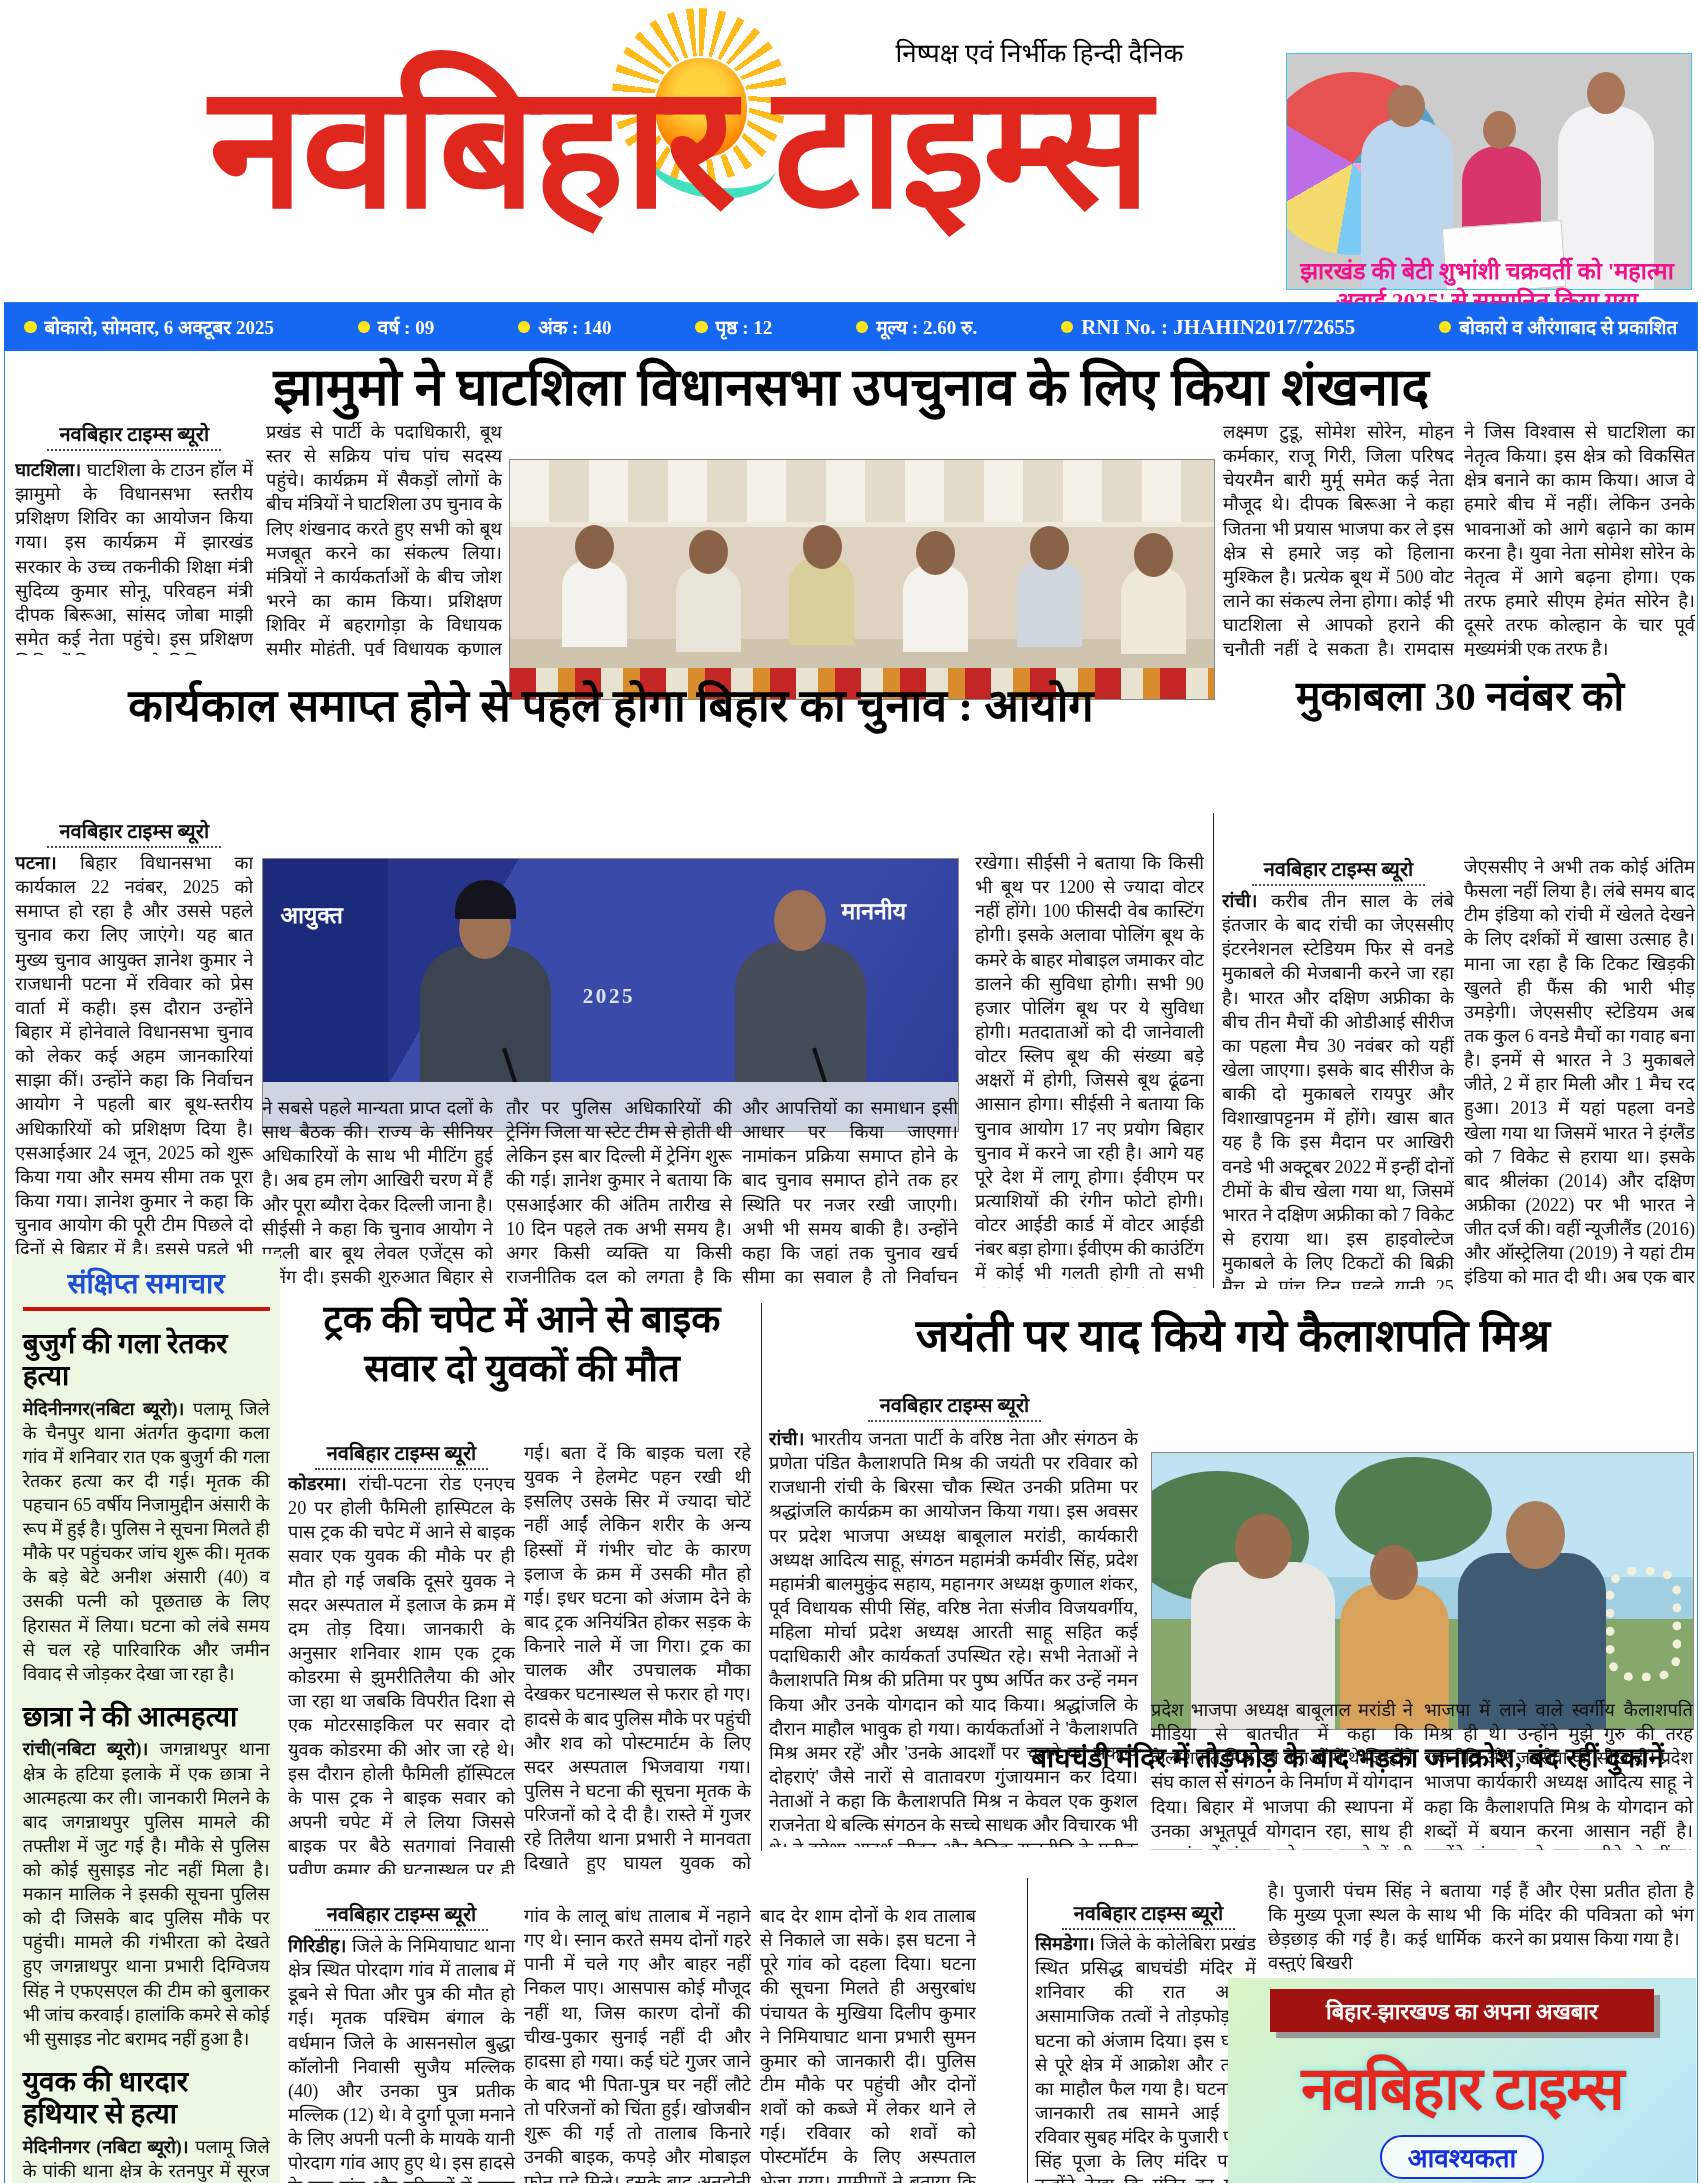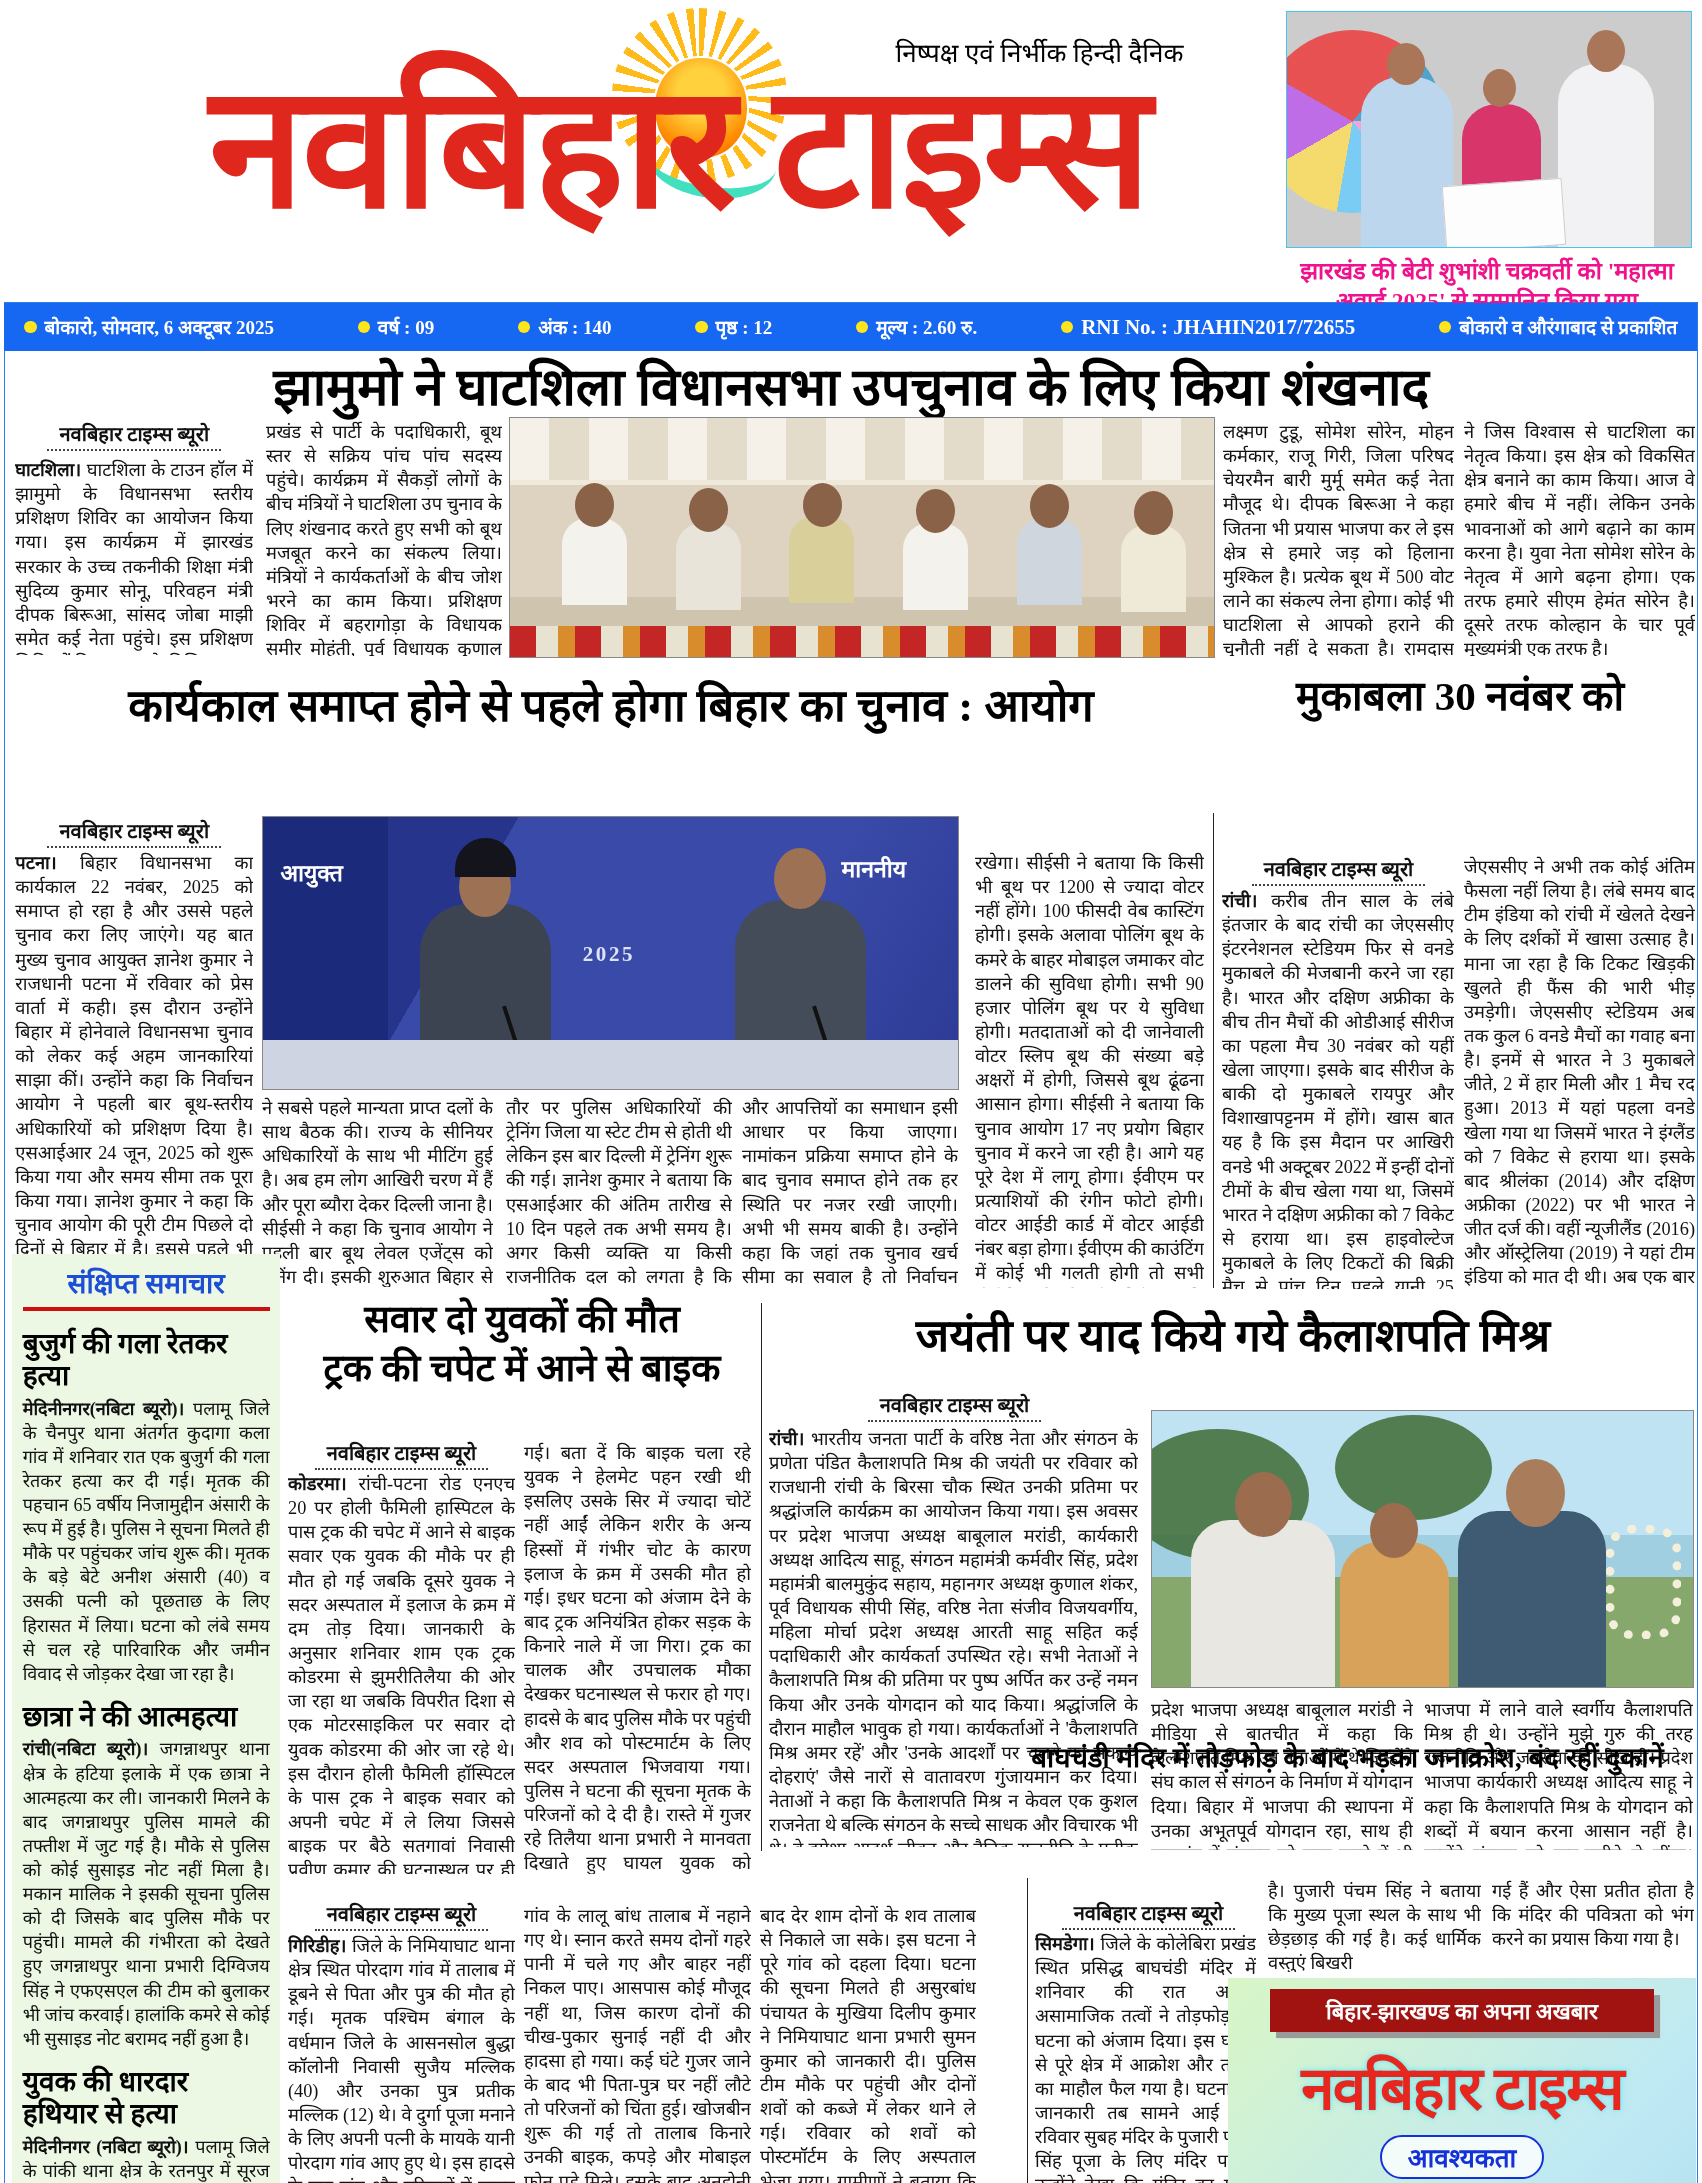--- a/index.html
+++ b/index.html
@@ -35,21 +35,21 @@
   .info-item{display:flex;align-items:center;gap:7.9px;color:#fff;font-weight:700;font-size:19px;white-space:nowrap;}
   .dot{width:12.2px;height:12.2px;border-radius:50%;background:#ffe51c;display:inline-block;flex:none;}
   
   .hl{position:absolute;font-weight:800;color:#000;text-align:center;line-height:1.18;font-family:"Liberation Serif",serif;}
   .byline{position:absolute;text-align:center;font-size:20px;font-weight:700;}
   .byline span{border-bottom:2.2px dotted #444;padding:0 12.2px 4.4px;}
   .col{position:absolute;font-size:18.3px;line-height:1.32;text-align:justify;overflow:hidden;}
   .col b.lead{font-weight:700;}
   .vrule{position:absolute;width:1.3px;background:#222;}
   
-  .photo{position:absolute;overflow:hidden;border:0.9px solid #888;background:#ccc;}
+  .photo{position:absolute;overflow:hidden;border:0.9px solid #888;background:#ccc;margin-top:42px;}
   .stage{background:linear-gradient(#efe9dc 0 28%,#ded3c0 28% 75%,#cfc4ae 75% 100%);}
   .stage .drape{position:absolute;left:0;top:0;width:100%;height:26%;background:repeating-linear-gradient(90deg,#f6f1e8 0 39px,#e3dccb 39px 79px);}
   .stage .head{position:absolute;width:39px;height:44px;border-radius:50%;background:#8a6248;}
   .stage .bodyw{position:absolute;width:65px;height:87px;border-radius:26px 26px 0 0;}
   .stage .flowers{position:absolute;left:0;bottom:0;width:100%;height:31px;
        background:repeating-linear-gradient(90deg,#c42525 0 26px,#e8e2d0 26px 48px,#d98c2b 48px 65px);}
   .press{background:linear-gradient(120deg,#27348c 0 30%,#3a4aa8 30% 70%,#2c3a94 100%);}
   .press .panel{position:absolute;left:0;top:0;width:18%;height:100%;background:#1b2a7a;}
   .press .ptext{position:absolute;color:#fff;font-weight:700;font-size:23px;}
   .press .man{position:absolute;width:131px;height:148px;border-radius:48px 48px 0 0;background:#3c4452;}
@@ -203,22 +203,22 @@
     <div class="sb-title">बुजुर्ग की गला रेतकर हत्या</div>
     <div class="sb-body"><b>मेदिनीनगर(नबिटा ब्यूरो)।</b> <span>पलामू जिले के चैनपुर थाना अंतर्गत कुदागा कला गांव में शनिवार रात एक बुजुर्ग की गला रेतकर हत्या कर दी गई। मृतक की पहचान 65 वर्षीय निजामुद्दीन अंसारी के रूप में हुई है। पुलिस ने सूचना मिलते ही मौके पर पहुंचकर जांच शुरू की। मृतक के बड़े बेटे अनीश अंसारी (40) व उसकी पत्नी को पूछताछ के लिए हिरासत में लिया। घटना को लंबे समय से चल रहे पारिवारिक और जमीन विवाद से जोड़कर देखा जा रहा है।</span></div>
     <div class="sb-title">छात्रा ने की आत्महत्या</div>
     <div class="sb-body"><b>रांची(नबिटा ब्यूरो)।</b> <span>जगन्नाथपुर थाना क्षेत्र के हटिया इलाके में एक छात्रा ने आत्महत्या कर ली। जानकारी मिलने के बाद जगन्नाथपुर पुलिस मामले की तफ्तीश में जुट गई है। मौके से पुलिस को कोई सुसाइड नोट नहीं मिला है। मकान मालिक ने इसकी सूचना पुलिस को दी जिसके बाद पुलिस मौके पर पहुंची। मामले की गंभीरता को देखते हुए जगन्नाथपुर थाना प्रभारी दिग्विजय सिंह ने एफएसएल की टीम को बुलाकर भी जांच करवाई। हालांकि कमरे से कोई भी सुसाइड नोट बरामद नहीं हुआ है।</span></div>
     <div class="sb-title">युवक की धारदार हथियार से हत्या</div>
     <div class="sb-body"><b>मेदिनीनगर (नबिटा ब्यूरो)।</b> <span>पलामू जिले के पांकी थाना क्षेत्र के रतनपुर में सूरज ठाकुर नामक युवक की टांगी से गला काट कर हत्या कर दी गई है। हत्या का आरोप मृतक के पिता पर ही लगा है। घटना के बाद से सूरज के पिता अमित ठाकुर फरार है। घटना की जानकारी मिलने के बाद पांकी थाना की पुलिस मौके पर पहुंची और पूरे मामले में छानबीन शुरू कर दी। मृतक के परिजनों ने पुलिस को बताया है कि पिता ने ही सूरज ठाकुर की गला काटकर हत्या कर दी है।</span></div>
 
   </div>
 
   <div class="hl" style="left:286px;top:1295px;width:472px;font-size:38px;line-height:1.3;">
+    <div>ट्रक की चपेट में आने से बाइक</div>
     <div>सवार दो युवकों की मौत</div>
-    <div>ट्रक की चपेट में आने से बाइक</div>
   </div>
   <div class="byline" style="left:288px;top:1439px;width:227px;"><span>नवबिहार टाइम्स ब्यूरो</span></div>
   <div class="col" style="left:288px;top:1472px;width:227px;height:402px;"><b class="lead">कोडरमा।</b> <span>रांची-पटना रोड एनएच 20 पर होली फैमिली हास्पिटल के पास ट्रक की चपेट में आने से बाइक सवार एक युवक की मौके पर ही मौत हो गई जबकि दूसरे युवक ने सदर अस्पताल में इलाज के क्रम में दम तोड़ दिया। जानकारी के अनुसार शनिवार शाम एक ट्रक कोडरमा से झुमरीतिलैया की ओर जा रहा था जबकि विपरीत दिशा से एक मोटरसाइकिल पर सवार दो युवक कोडरमा की ओर जा रहे थे। इस दौरान होली फैमिली हॉस्पिटल के पास ट्रक ने बाइक सवार को अपनी चपेट में ले लिया जिससे बाइक पर बैठे सतगावां निवासी प्रवीण कुमार की घटनास्थल पर ही मौत हो गई जबकि बाइक चला रहे अरविंद कुमार को गंभीर अवस्था में सदर अस्पताल पहुंचाया गया, जहां इलाज के क्रम में उसकी भी मौत हो</span></div>
   <div class="col" style="left:524px;top:1441px;width:227px;height:433px;">गई। बता दें कि बाइक चला रहे युवक ने हेलमेट पहन रखी थी इसलिए उसके सिर में ज्यादा चोटें नहीं आईं लेकिन शरीर के अन्य हिस्सों में गंभीर चोट के कारण इलाज के क्रम में उसकी मौत हो गई। इधर घटना को अंजाम देने के बाद ट्रक अनियंत्रित होकर सड़क के किनारे नाले में जा गिरा। ट्रक का चालक और उपचालक मौका देखकर घटनास्थल से फरार हो गए। हादसे के बाद पुलिस मौके पर पहुंची और शव को पोस्टमार्टम के लिए सदर अस्पताल भिजवाया गया। पुलिस ने घटना की सूचना मृतक के परिजनों को दे दी है। रास्ते में गुजर रहे तिलैया थाना प्रभारी ने मानवता दिखाते हुए घायल युवक को एम्बुलेंस से सदर अस्पताल भिजवाया। दोनों मृतक के घरवालों को घटना के बारे में जानकारी दे दी गई है।  ट्रक चालक के खिलाफ मामला दर्ज किया जा रहा है।</div>
   <div class="vrule" style="left:761px;top:1303px;height:548px;"></div>
 
   <div class="hl" style="left:771px;top:1310px;width:924px;font-size:45px;">जयंती पर याद किये गये कैलाशपति मिश्र</div>
   <div class="byline" style="left:771px;top:1391px;width:367px;"><span>नवबिहार टाइम्स ब्यूरो</span></div>
   <div class="col" style="left:769px;top:1427px;width:369px;height:420px;"><b class="lead">रांची।</b> <span>भारतीय जनता पार्टी के वरिष्ठ नेता और संगठन के प्रणेता पंडित कैलाशपति मिश्र की जयंती पर रविवार को राजधानी रांची के बिरसा चौक स्थित उनकी प्रतिमा पर श्रद्धांजलि कार्यक्रम का आयोजन किया गया। इस अवसर पर प्रदेश भाजपा अध्यक्ष बाबूलाल मरांडी, कार्यकारी अध्यक्ष आदित्य साहू, संगठन महामंत्री कर्मवीर सिंह, प्रदेश महामंत्री बालमुकुंद सहाय, महानगर अध्यक्ष कुणाल शंकर, पूर्व विधायक सीपी सिंह, वरिष्ठ नेता संजीव विजयवर्गीय, महिला मोर्चा प्रदेश अध्यक्ष आरती साहू सहित कई पदाधिकारी और कार्यकर्ता उपस्थित रहे। सभी नेताओं ने कैलाशपति मिश्र की प्रतिमा पर पुष्प अर्पित कर उन्हें नमन किया और उनके योगदान को याद किया। श्रद्धांजलि के दौरान माहौल भावुक हो गया। कार्यकर्ताओं ने 'कैलाशपति मिश्र अमर रहें' और 'उनके आदर्शों पर चलने का संकल्प दोहराएं' जैसे नारों से वातावरण गुंजायमान कर दिया। नेताओं ने कहा कि कैलाशपति मिश्र न केवल एक कुशल राजनेता थे बल्कि संगठन के सच्चे साधक और विचारक भी थे। वे हमेशा आदर्श जीवन और नैतिक राजनीति के प्रतीक बने रहे। पूर्व मुख्यमंत्री और</span></div>
   <div class="photo statue" style="left:1151px;top:1410px;width:541px;height:276px;">

